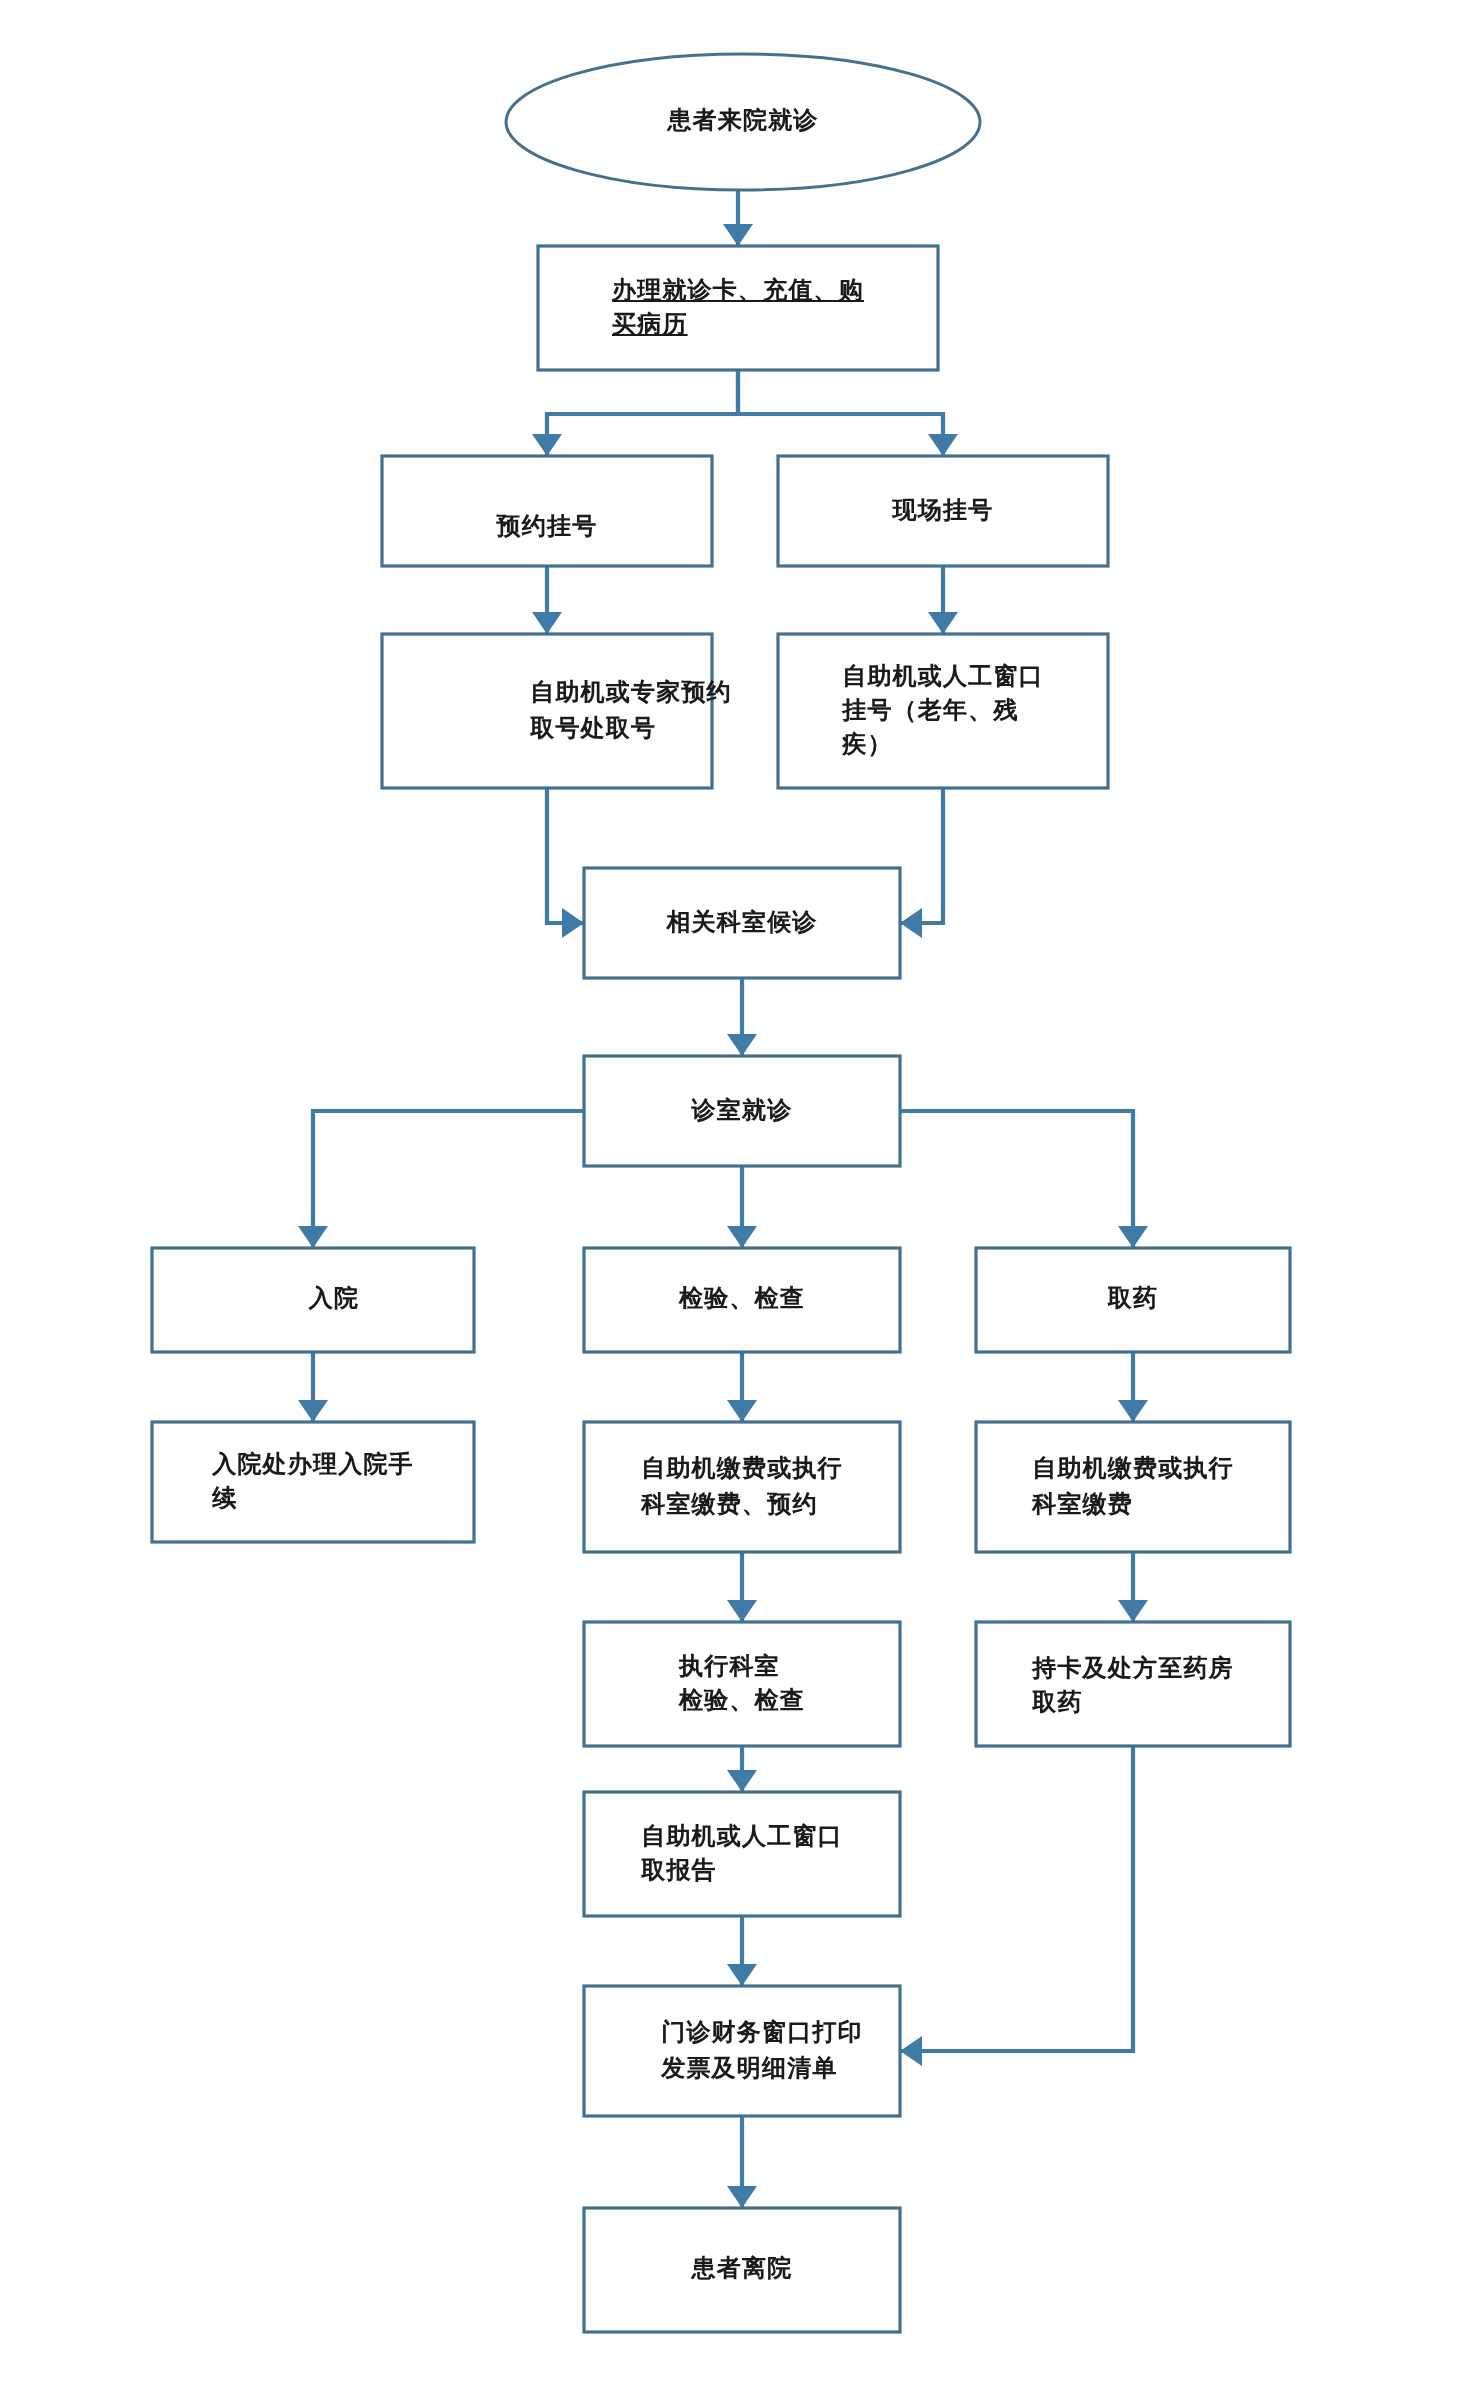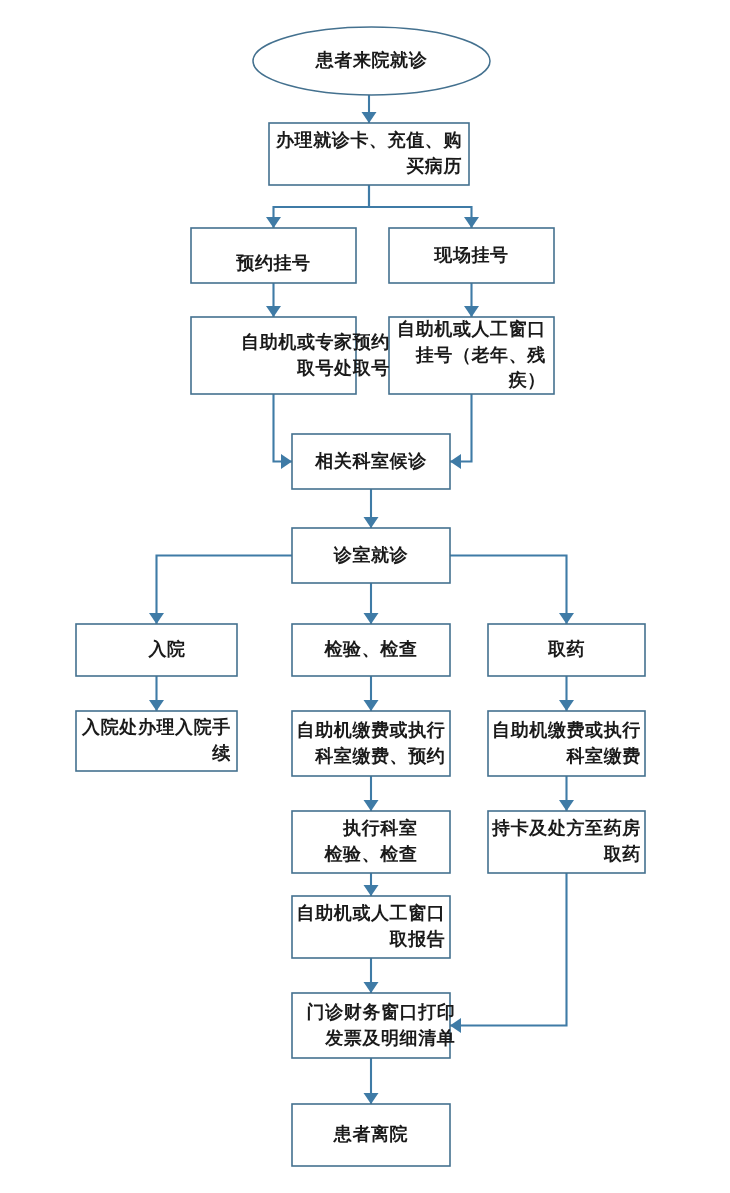--- a/index.html
+++ b/index.html
@@ -43,24 +43,24 @@
     stroke-linejoin: miter;
   }
   .edge-head {
     fill: #3f7ba6;
   }
   .node-label {
     position: absolute;
     display: flex;
     align-items: center;
     justify-content: center;
-    text-align: right;
+    text-align: left;
     color: #1a1a1a;
     font-family: "DejaVu Sans", "Liberation Sans", sans-serif;
-    font-size: 18px;
+    font-size: 12px;
     line-height: 1.42;
     letter-spacing: 0.6px;
     font-weight: 600;
     white-space: pre-line;
     pointer-events: none;
     text-rendering: geometricPrecision;
   }
 </style>
 </head>
 <body>
@@ -204,21 +204,21 @@
         <g>
           <rect x="292" y="993" width="158" height="65" class="node-shape"></rect>
         </g>
         <g>
           <rect x="292" y="1104" width="158" height="62" class="node-shape"></rect>
         </g>
       </g>
   </svg>
   <div id="labels-layer">
       <div class="node-label" style="left: 253px; top: 27px; width: 237px; height: 68px;">患者来院就诊</div>
-      <div class="node-label" style="left: 269px; top: 123px; width: 200px; height: 62px;">办理就诊卡、充值、购
+      <div class="node-label" style="left: 269px; top: 123px; width: 200px; height: 62px; text-decoration: underline;">办理就诊卡、充值、购
 买病历</div>
       <div class="node-label" style="left: 191px; top: 228px; width: 165px; height: 71px;">预约挂号</div>
       <div class="node-label" style="left: 389px; top: 228px; width: 165px; height: 55px;">现场挂号</div>
       <div class="node-label" style="left: 191px; top: 317px; width: 165px; height: 77px; padding-left: 42px;">自助机或专家预约
 取号处取号</div>
       <div class="node-label" style="left: 389px; top: 317px; width: 165px; height: 77px;">自助机或人工窗口
 挂号（老年、残
 疾）</div>
       <div class="node-label" style="left: 292px; top: 434px; width: 158px; height: 55px;">相关科室候诊</div>
       <div class="node-label" style="left: 292px; top: 528px; width: 158px; height: 55px;">诊室就诊</div>

